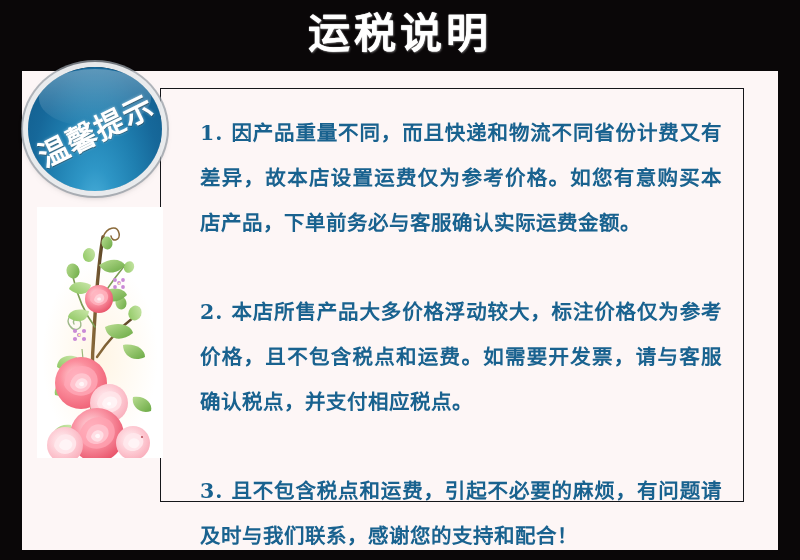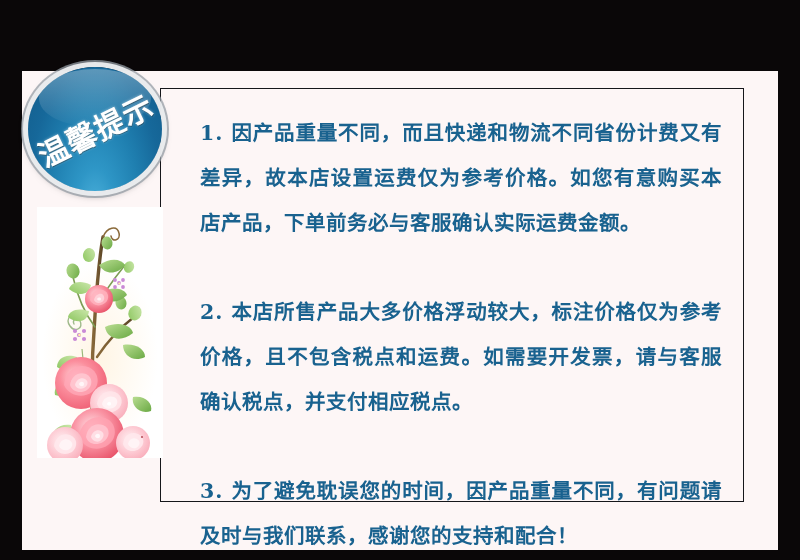--- a/index.html
+++ b/index.html
@@ -123,29 +123,32 @@
     background:#ffffff;
     overflow:hidden;
   }
   #flower-panel svg { display:block; width:100%; height:100%; }
 </style>
 </head>
 <body>
 
 <div id="poster">
 
+  <div id="title-band">
+    <div id="title-text">运税说明</div>
+  </div>
 
   <div id="page">
 
     <div id="content-box"></div>
 
     <div id="paragraphs">
       <p class="para"><span class="num">1.</span> <span>因产品重量不同，而且快递和物流不同省份计费又有差异，故本店设置运费仅为参考价格。如您有意购买本店产品，下单前务必与客服确认实际运费金额。</span></p>
       <p class="para"><span class="num">2.</span> <span>本店所售产品大多价格浮动较大，标注价格仅为参考价格，且不包含税点和运费。如需要开发票，请与客服确认税点，并支付相应税点。</span></p>
-      <p class="para"><span class="num">3.</span> <span>为了避免耽误您的时间，因产品重量不同，有问题请及时与我们联系，感谢您的支持和配合！</span></p>
+      <p class="para"><span class="num">3.</span> <span>且不包含税点和运费，引起不必要的麻烦，有问题请及时与我们联系，感谢您的支持和配合！</span></p>
     </div>
 
     <div id="badge">
       <span id="badge-text">温馨提示</span>
     </div>
 
     <div id="flower-panel">
       <svg viewBox="0 0 126 251" xmlns="http://www.w3.org/2000/svg">
         <defs>
           <radialGradient id="rA" cx="40%" cy="38%" r="68%">

